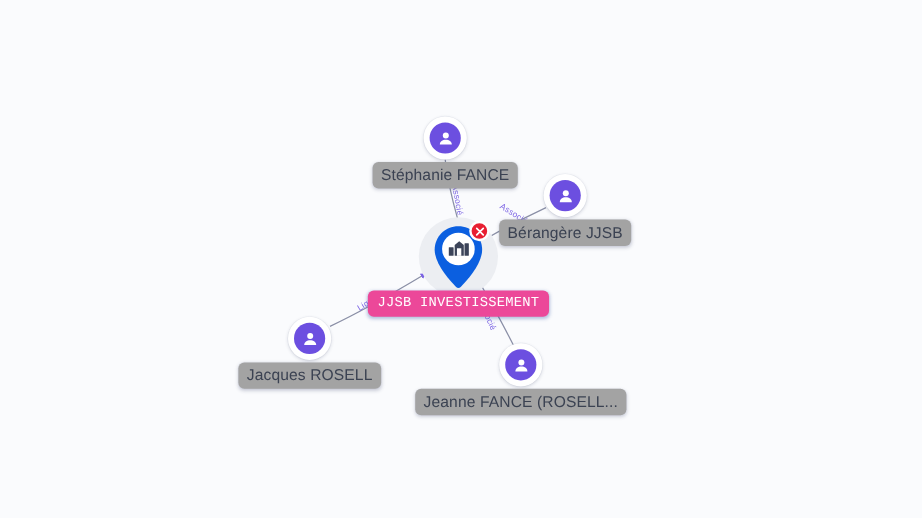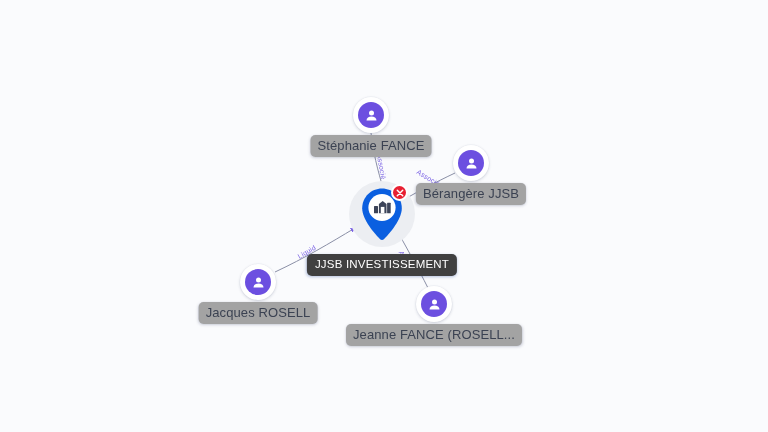--- a/index.html
+++ b/index.html
@@ -76,33 +76,34 @@
     border-radius: 50%;
     background: #e81f32;
     border: 2px solid #ffffff;
     box-sizing: border-box;
     display: flex; align-items: center; justify-content: center;
     z-index: 4;
   }
   #node-company .badge svg { display:block; }
   #node-company .company-label {
     position: absolute;
-    top: 40px;
+    top: 28px;
     left: 50%;
     transform: translateX(-50%);
-    background: #404040;
+    background: #ec4899;
     color: #ffffff;
     font-size: 11.5px;
     line-height: 13px;
     padding: 4px 8px 5px 8px;
     border-radius: 5px;
     white-space: nowrap;
     letter-spacing: 0.2px;
     box-shadow: 0 1px 3px rgba(20,60,150,0.30);
     z-index: 5;
+    font-family: Liberation Mono, monospace;
   }
   .edge-label {
     font-family: "Liberation Sans", sans-serif;
     font-size: 7px;
     fill: #7b63e4;
     letter-spacing: 0.2px;
   }
 </style>
 </head>
 <body>

